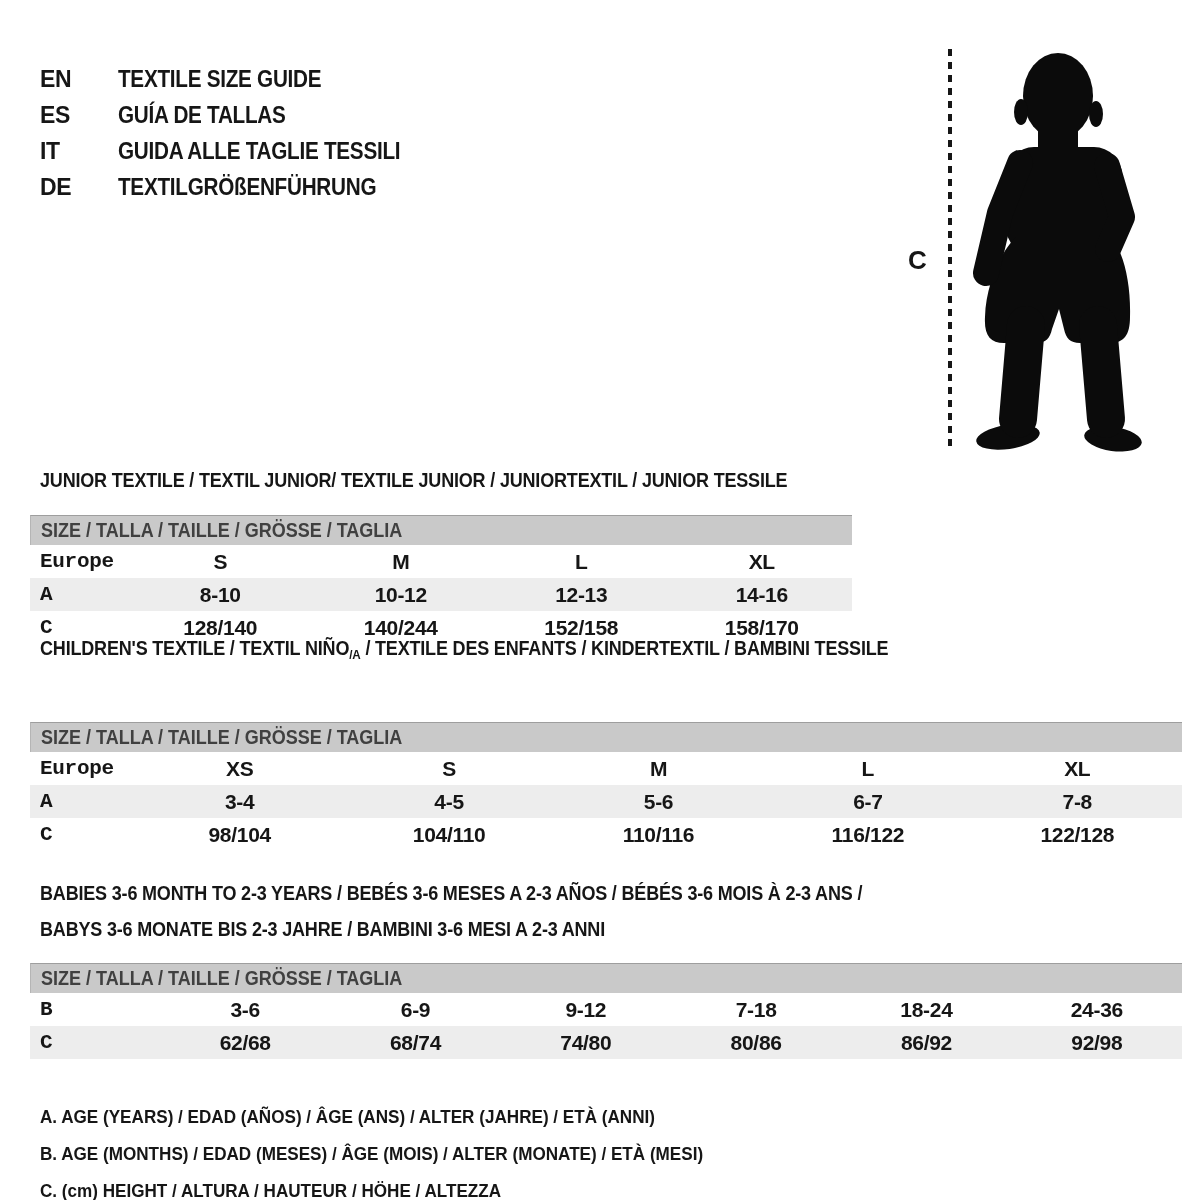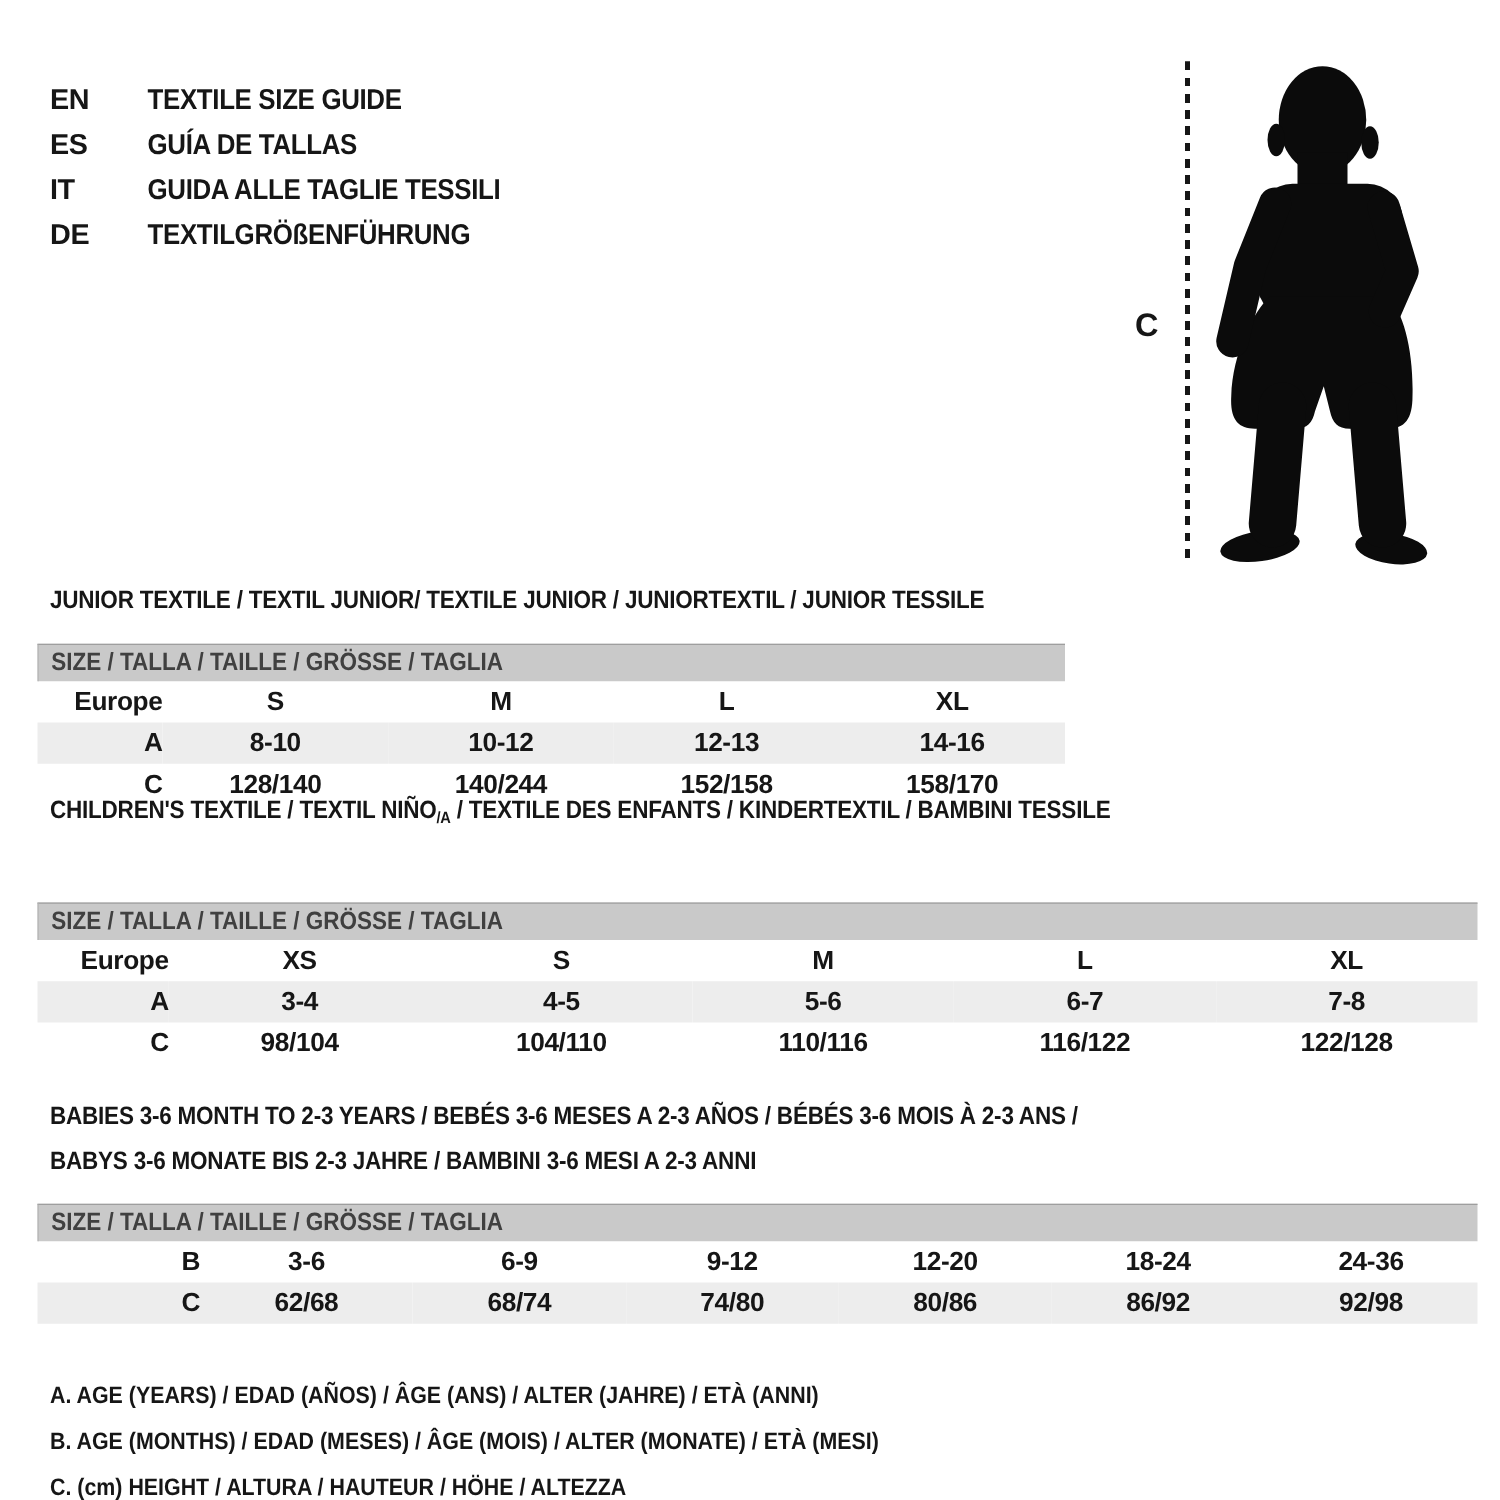--- a/index.html
+++ b/index.html
@@ -21,21 +21,21 @@
   .sec-title{position:absolute;left:40px;font-size:20px;font-weight:700;letter-spacing:-0.2px;}
   .sub{font-size:13px;vertical-align:-4px;}
   
   .size-bar{position:absolute;left:30px;height:30px;box-sizing:border-box;
     background:var(--bar-bg,#c9c9c9);border-top:1px solid #9e9e9e;border-left:1px solid #b5b5b5;
     line-height:29px;padding-left:10px;font-size:20px;font-weight:700;color:var(--bar-text,#404040);}
   
   table.sizes{position:absolute;left:30px;border-collapse:collapse;table-layout:fixed;
     font-weight:700;font-size:21px;color:var(--ink,#161616);}
   table.sizes td{height:33px;text-align:center;padding:0;letter-spacing:-0.3px;}
-  table.sizes td.lbl{text-align:right;padding-left:10px;}
+  table.sizes td.lbl{text-align:left;padding-left:10px;font-family:Liberation Mono, monospace;}
   tr.alt{background:var(--alt-row-bg,#ededed);}
   
   .legend-line{position:absolute;left:40px;font-size:19px;font-weight:700;}
 </style>
 </head>
 <body>
 
 <div class="page">
 
   <div class="langs">
@@ -164,21 +164,21 @@
         <col>
         <col>
         <col>
       </colgroup>
     <tbody>
       <tr>
         <td class="lbl">B</td>
         <td>3-6</td>
         <td>6-9</td>
         <td>9-12</td>
-        <td>12-20</td>
+        <td>7-18</td>
         <td>18-24</td>
         <td>24-36</td>
       </tr>
       <tr class="alt">
         <td class="lbl">C</td>
         <td>62/68</td>
         <td>68/74</td>
         <td>74/80</td>
         <td>80/86</td>
         <td>86/92</td>

